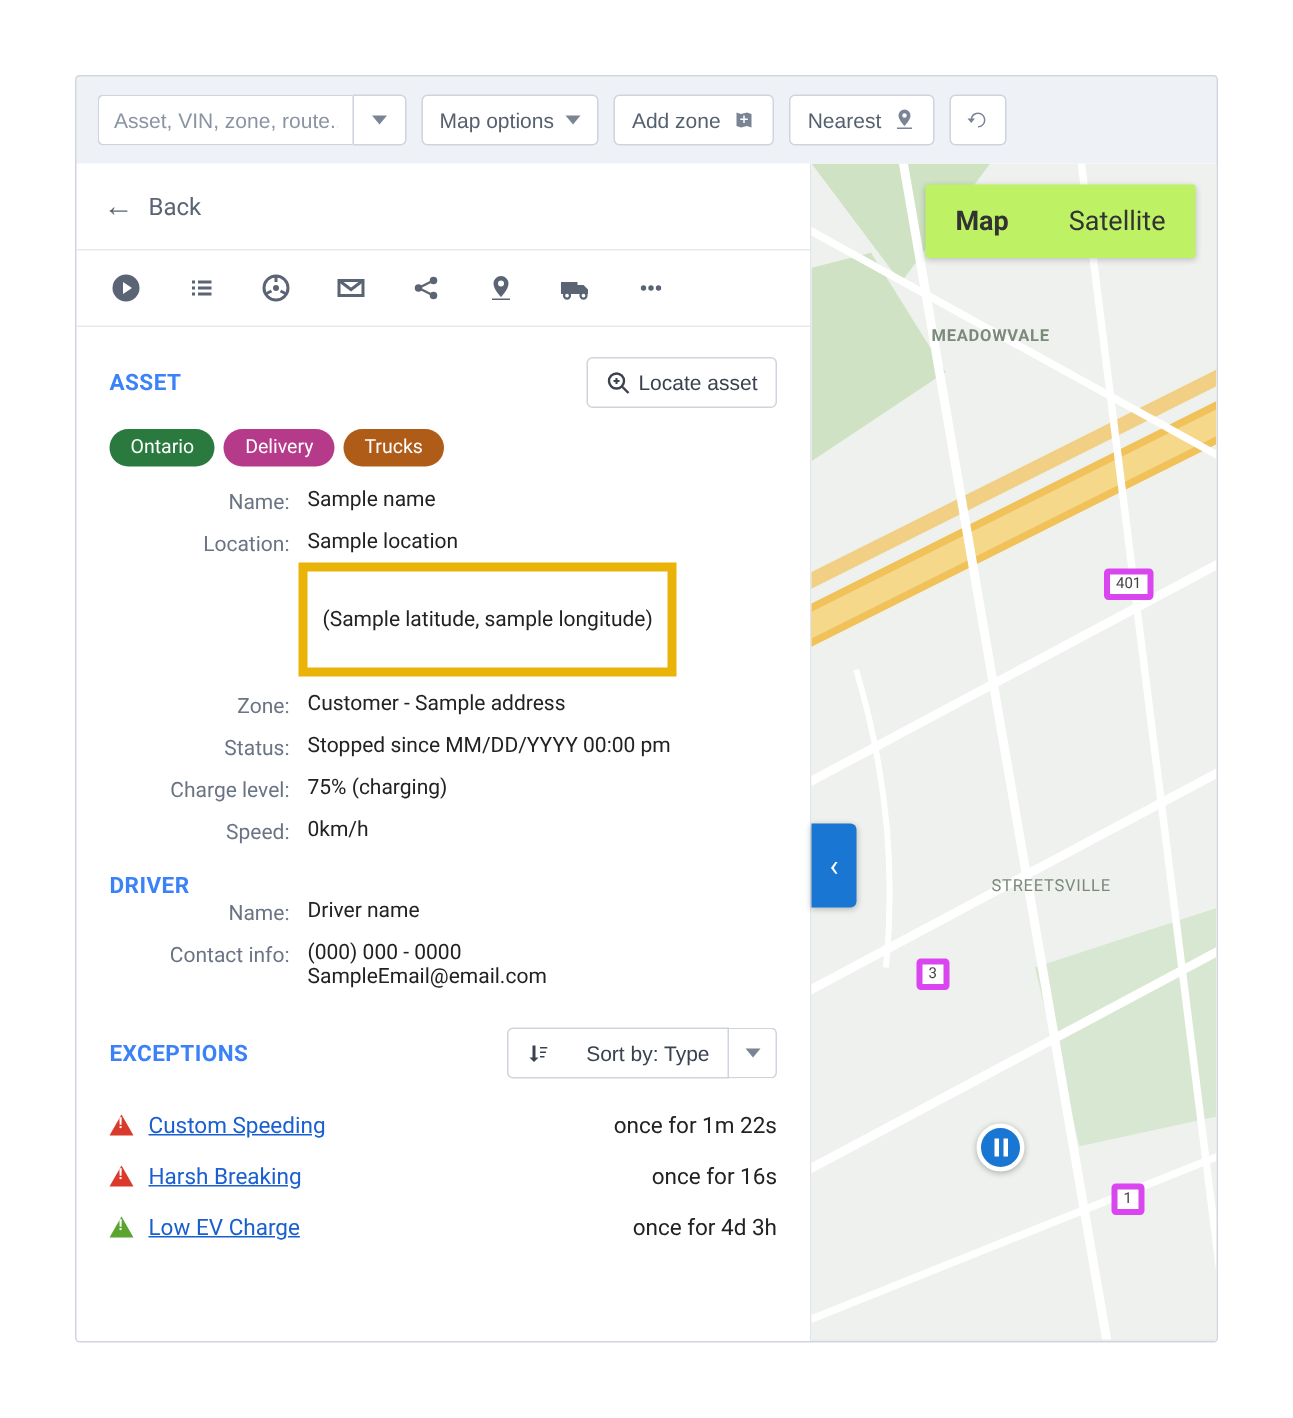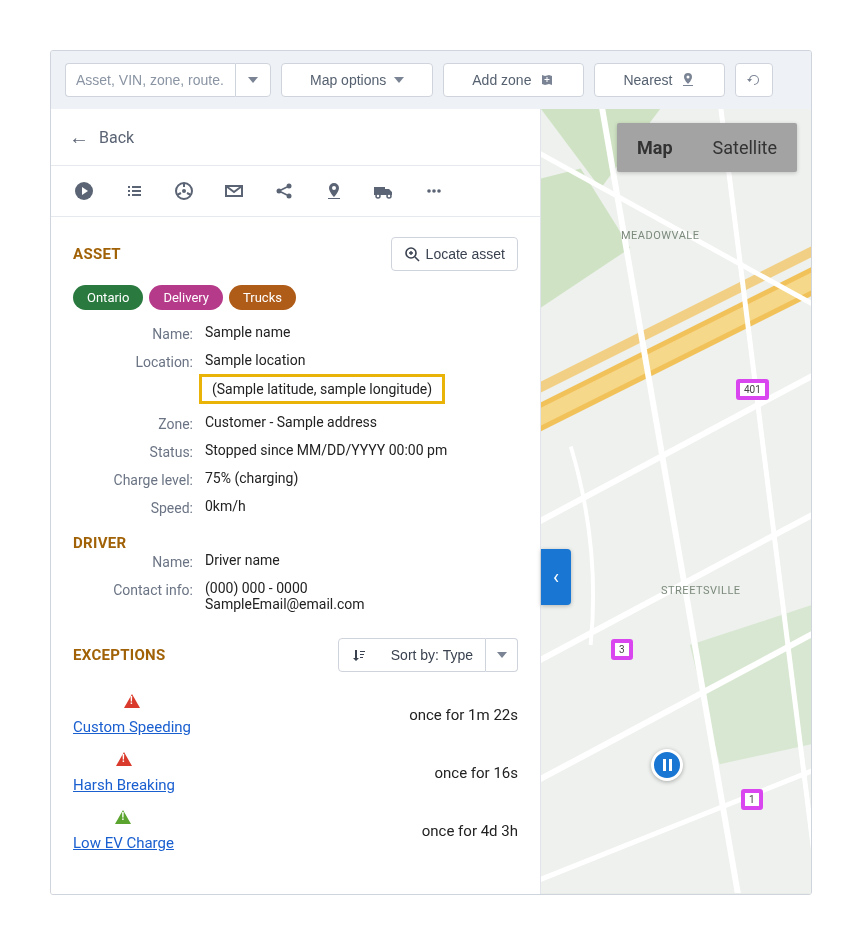--- a/index.html
+++ b/index.html
@@ -2,21 +2,21 @@
 <html><head>
 <meta charset="utf-8">
 <style>
 * { box-sizing: border-box; margin: 0; padding: 0; }
 body { font-family: -apple-system, BlinkMacSystemFont, "Segoe UI", Roboto, Arial, sans-serif; background: #fff; }
 .outer { width: 862px; height: 945px; padding: 50px; background: #fff; }
 .app { width: 762px; height: 845px; border: 1px solid #d0d5dd; border-radius: 3px; overflow: hidden; display: flex; flex-direction: column; background: #eef1f5; }
 
 
 .toolbar { display: flex; gap: 10px; padding: 12px 14px; align-items: center; background: #eef1f5; }
-.tb-btn { display: inline-flex; align-items: center; gap: 8px; background: #fff; border: 1px solid #cfd4dc; border-radius: 4px; padding: 8px 28px; font-size: 14px; color: #566170; cursor: pointer; }
+.tb-btn { display: inline-flex; align-items: center; gap: 8px; background: #fff; border: 1px solid #cfd4dc; border-radius: 4px; padding: 8px 11px; font-size: 14px; color: #566170; cursor: pointer; }
 .tb-search { flex: 0 0 auto; display: flex; align-items: stretch; }
 .tb-search input { width: 170px; border: 1px solid #cfd4dc; border-right: none; border-radius: 4px 0 0 4px; padding: 8px 10px; font-size: 14px; color: #566170; outline: none; }
 .tb-search input::placeholder { color: #8a94a3; }
 .tb-search .dd { width: 36px; border: 1px solid #cfd4dc; border-radius: 0 4px 4px 0; display: flex; align-items: center; justify-content: center; background: #fff; cursor: pointer; }
 .caret-down { width: 0; height: 0; border-left: 5px solid transparent; border-right: 5px solid transparent; border-top: 6px solid #7a8494; }
 .icon { display: inline-flex; align-items: center; justify-content: center; }
 
 
 .main { display: flex; flex: 1; overflow: hidden; background: #fff; }
 .left { width: 490px; flex: 0 0 490px; border-right: 1px solid #e1e5eb; display: flex; flex-direction: column; overflow: hidden; }
@@ -27,54 +27,54 @@
 .arrow-left { font-size: 20px; color: #5b6474; }
 
 
 .iconrow { display: flex; align-items: center; gap: 28px; padding: 14px 22px; border-bottom: 1px solid #e6e9ee; color: #5b6474; }
 .iconrow .ic { width: 22px; height: 22px; display: flex; align-items: center; justify-content: center; cursor: pointer; }
 .iconrow svg { fill: #5b6474; }
 
 
 .panel { padding: 20px 22px 10px 22px; overflow-y: auto; }
 .sec-head { display: flex; justify-content: space-between; align-items: center; margin-bottom: 14px; }
-.sec-title { font-weight: 700; font-size: 15px; color: #a16207; letter-spacing: 0.3px; }
+.sec-title { font-weight: 700; font-size: 15px; color: #3b82f6; letter-spacing: 0.3px; }
 .locate-btn { display: inline-flex; align-items: center; gap: 6px; border: 1px solid #cfd4dc; border-radius: 4px; padding: 8px 12px; font-size: 14px; color: #3a4250; background: #fff; cursor: pointer; }
 
 .tags { display: flex; gap: 6px; margin-bottom: 14px; }
 .tag { display: inline-block; padding: 5px 14px; border-radius: 999px; font-size: 13px; color: #fff; }
 .tag.green { background: #2a7a3f; }
 .tag.magenta { background: #b63a8a; }
 .tag.brown { background: #b05c19; }
 
 .kv { display: grid; grid-template-columns: 120px 1fr; row-gap: 10px; column-gap: 12px; font-size: 14px; }
 .kv .k { text-align: right; color: #6b7484; padding-top: 2px; }
 .kv .v { color: #222; }
-.coords-box { display: inline-block; border: 3px solid #eab308; padding: 4px 10px; margin-top: 6px; margin-left: -6px; }
+.coords-box { display: inline-block; border: 6px solid #eab308; padding: 24px 10px; margin-top: 6px; margin-left: -6px; }
 
 .sec { margin-top: 18px; }
 
 
 .exc-head { display: flex; justify-content: space-between; align-items: center; margin-top: 26px; margin-bottom: 14px; }
 .sort-wrap { display: flex; }
 .sort-btn { display: inline-flex; align-items: center; gap: 26px; border: 1px solid #cfd4dc; border-radius: 4px 0 0 4px; padding: 8px 12px; font-size: 14px; color: #3a4250; background: #fff; cursor: pointer; }
 .sort-dd { width: 32px; border: 1px solid #cfd4dc; border-left: none; border-radius: 0 4px 4px 0; display: flex; align-items: center; justify-content: center; background: #fff; cursor: pointer; }
 
 .exc-row { display: flex; align-items: center; justify-content: space-between; padding: 8px 0; }
-.exc-left { display: flex; align-items: center; gap: 10px; flex-direction: column; }
+.exc-left { display: flex; align-items: center; gap: 10px; }
 .warn-tri { width: 0; height: 0; border-left: 8px solid transparent; border-right: 8px solid transparent; position: relative; }
 .warn-red { border-bottom: 14px solid #d93a2b; }
 .warn-green { border-bottom: 14px solid #5aa42f; }
 .warn-tri::after { content: "!"; position: absolute; left: -2px; top: 1px; color: #fff; font-size: 10px; font-weight: 700; }
 .exc-link { color: #1a5fd0; text-decoration: underline; font-size: 15px; cursor: pointer; }
 .exc-dur { color: #222; font-size: 15px; }
 
 
 .map-svg { position: absolute; inset: 0; }
-.map-tabs { position: absolute; top: 14px; right: 14px; display: flex; background: #a3a3a3; border-radius: 2px; box-shadow: 0 1px 4px rgba(0,0,0,0.2); overflow: hidden; }
+.map-tabs { position: absolute; top: 14px; right: 14px; display: flex; background: #bef264; border-radius: 2px; box-shadow: 0 1px 4px rgba(0,0,0,0.2); overflow: hidden; }
 .map-tab { padding: 14px 20px; font-size: 18px; color: #333; cursor: pointer; }
 .map-tab.active { font-weight: 700; }
 .map-collapse { position: absolute; left: 0; top: 440px; width: 30px; height: 56px; background: #1976d2; border-radius: 0 4px 4px 0; display: flex; align-items: center; justify-content: center; color: #fff; font-size: 20px; cursor: pointer; box-shadow: 0 1px 4px rgba(0,0,0,0.25); }
 .map-pause { position: absolute; left: 110px; top: 640px; width: 32px; height: 32px; border-radius: 50%; background: #1976d2; border: 3px solid #fff; display: flex; align-items: center; justify-content: center; color: #fff; box-shadow: 0 1px 4px rgba(0,0,0,0.3); cursor: pointer; }
 .map-pause::before { content: ""; width: 3px; height: 12px; background: #fff; margin-right: 3px; }
 .map-pause::after { content: ""; width: 3px; height: 12px; background: #fff; }
 .map-label { position: absolute; font-size: 11px; color: #7c8a7c; letter-spacing: 0.5px; }
 .shield { position: absolute; background: #fff; border: 4px solid #d946ef; border-radius: 3px; font-size: 10px; padding: 1px 4px; color: #444; }
 </style>
 </head>
@@ -304,21 +304,21 @@
         <path d="M180 -10 L280 790" stroke="#fff" stroke-width="5" fill="none"></path>
         <path d="M-10 780 L290 660" stroke="#fff" stroke-width="5" fill="none"></path>
         <path d="M30 340 Q60 440 50 540" stroke="#fff" stroke-width="4" fill="none"></path>
       </svg>
 
       <div class="map-tabs">
         <div class="map-tab active">Map</div>
         <div class="map-tab">Satellite</div>
       </div>
 
-      <div class="map-label" style="top:120px; left:80px;">MEADOWVALE</div>
+      <div class="map-label" style="top:108px; left:80px;font-weight:bold;">MEADOWVALE</div>
       <div class="map-label" style="top:475px; left:120px;">STREETSVILLE</div>
 
       <div class="shield" style="top:270px; left:195px;">401</div>
       <div class="shield" style="top:530px; left:70px;">3</div>
       <div class="shield" style="top:680px; left:200px;">1</div>
 
       <div class="map-collapse">
         <span>‹</span>
       </div>
 

